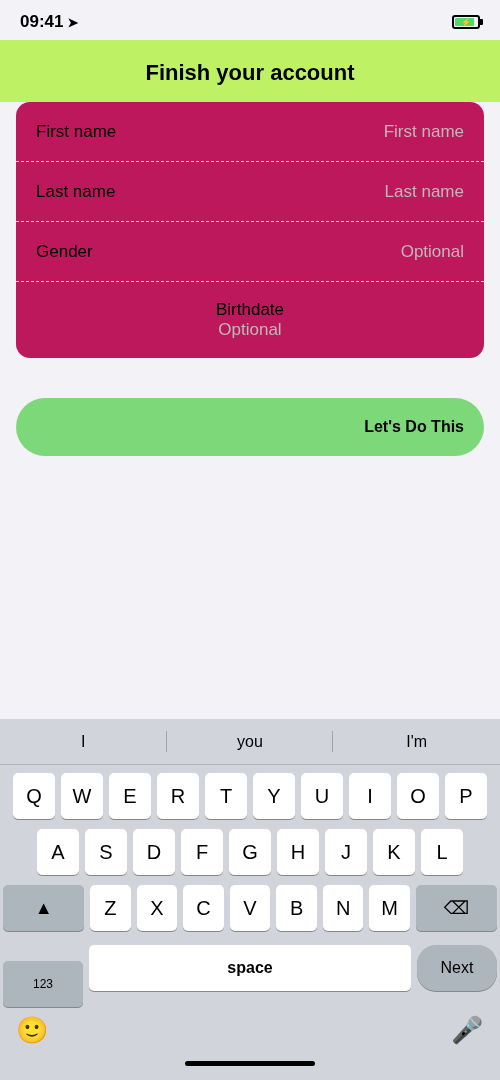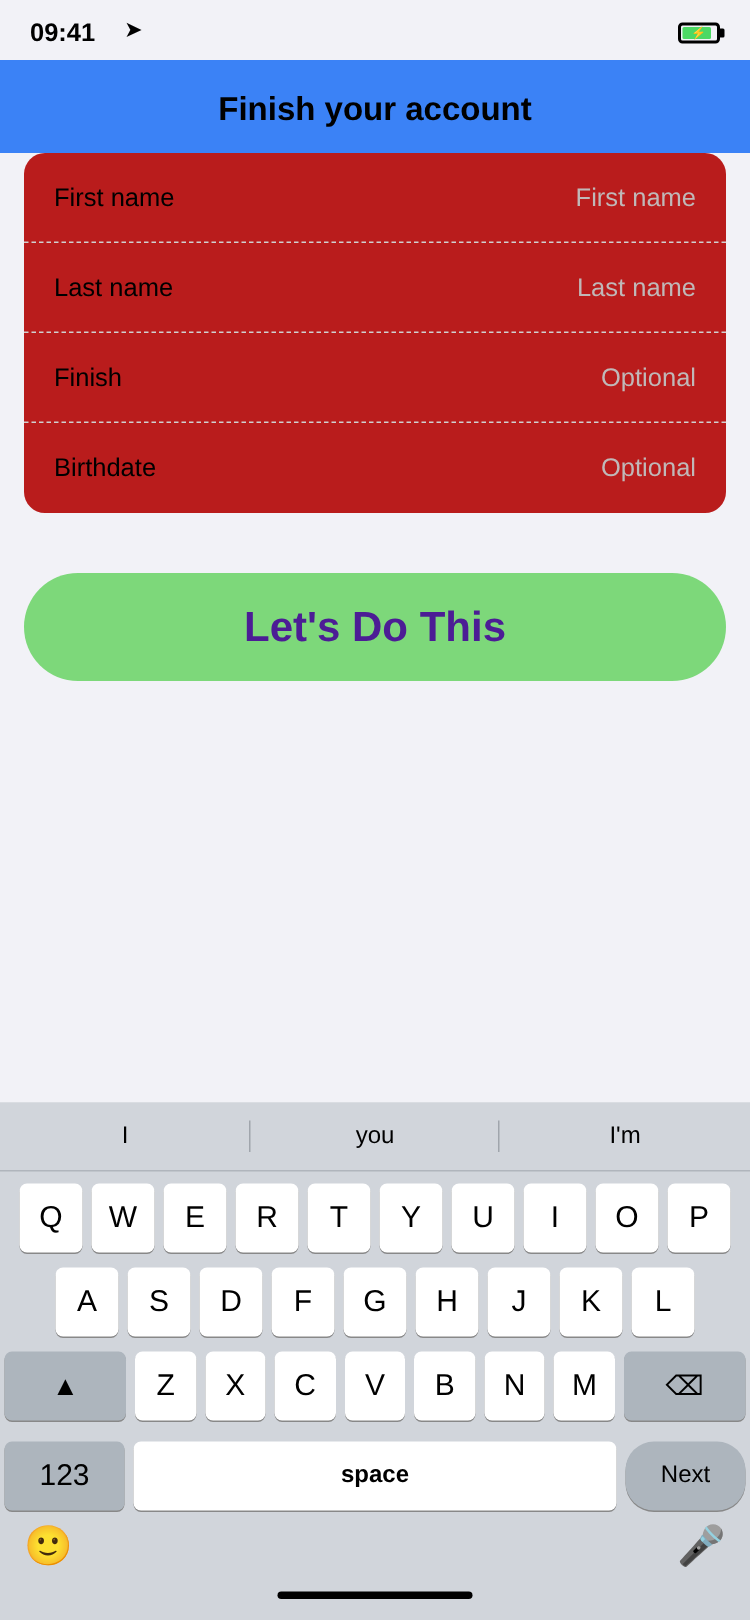--- a/index.html
+++ b/index.html
@@ -20,22 +20,22 @@
       justify-content: space-between;
       align-items: center;
       padding: 12px 20px 8px 20px;
       background: #f2f2f7;
     }
     .status-time {
       font-size: 17px;
       font-weight: 600;
       color: #000;
       display: flex;
-      align-items: flex-start;
-      gap: 20px;
+      align-items: center;
+      gap: 4px;
     }
     .status-icons {
       display: flex;
       align-items: center;
       gap: 6px;
     }
     .battery-icon {
       width: 28px;
       height: 14px;
       border: 2px solid #000;
@@ -67,47 +67,48 @@
       left: 50%;
       top: 50%;
       transform: translate(-50%, -50%);
       font-size: 8px;
       color: #000;
       z-index: 2;
     }
 
     
     .nav-area {
-      background: #3b82f6;
+      background: #bef264;
       text-align: center;
       padding: 20px 0 16px;
     }
     .page-title {
       font-size: 22px;
       font-weight: 700;
       color: #000;
     }
 
     
     .form-card {
-      background: #b91c1c;
+      background: #be185d;
       margin: 0 16px;
       border-radius: 14px;
       overflow: hidden;
     }
     .form-row {
       display: flex;
       align-items: center;
       justify-content: space-between;
       padding: 18px 20px;
       border-bottom: 1.5px dashed #d0d0d0;
       min-height: 60px;
     }
     .form-row:last-child {
       border-bottom: none;
+      flex-direction: column;
     }
     .form-label {
       font-size: 17px;
       color: #000;
       font-weight: 400;
     }
     .form-value {
       font-size: 17px;
       color: #c0b8b8;
       text-align: right;
@@ -119,24 +120,24 @@
     
     .cta-area {
       padding: 40px 16px 20px;
     }
     .cta-button {
       width: 100%;
       padding: 20px;
       background: #7dd87a;
       border: none;
       border-radius: 40px;
-      font-size: 28px;
+      font-size: 16px;
       font-weight: 600;
-      color: #4c1d95;
-      text-align: center;
+      color: #000000;
+      text-align: right;
       cursor: pointer;
     }
 
     
     .keyboard {
       position: absolute;
       bottom: 0;
       left: 0;
       width: 500px;
       background: #d1d5db;
@@ -273,21 +274,21 @@
 <div class="form-card">
   <div class="form-row">
     <span class="form-label">First name</span>
     <span class="form-value active">First name</span>
   </div>
   <div class="form-row">
     <span class="form-label">Last name</span>
     <span class="form-value">Last name</span>
   </div>
   <div class="form-row">
-    <span class="form-label">Finish</span>
+    <span class="form-label">Gender</span>
     <span class="form-value">Optional</span>
   </div>
   <div class="form-row">
     <span class="form-label">Birthdate</span>
     <span class="form-value">Optional</span>
   </div>
 </div>
 
 <div class="cta-area">
   <button class="cta-button">Let's Do This</button>
@@ -335,21 +336,21 @@
       <div class="key">C</div>
       <div class="key">V</div>
       <div class="key">B</div>
       <div class="key">N</div>
       <div class="key">M</div>
       <div class="key dark wide" style="font-size:18px;">⌫</div>
     </div>
   </div>
 
   <div class="bottom-row">
-    <div class="key dark wide" style="font-size:20px; max-width:80px; flex:none; width:80px;">123</div>
+    <div class="key dark wide" style="font-size:12px; max-width:80px; flex:none; width:80px;margin-top:16px;">123</div>
     <div class="key spacebar" style="font-size:16px; flex:1;font-weight:bold;">space</div>
     <div class="key next-key" style="font-size:16px; max-width:80px; flex:none; width:80px;border-radius:19px;">Next</div>
   </div>
 
   <div class="emoji-mic-row">
     <span class="emoji-icon">🙂</span>
     <span class="mic-icon">🎤</span>
   </div>
 
   <div class="home-indicator">

